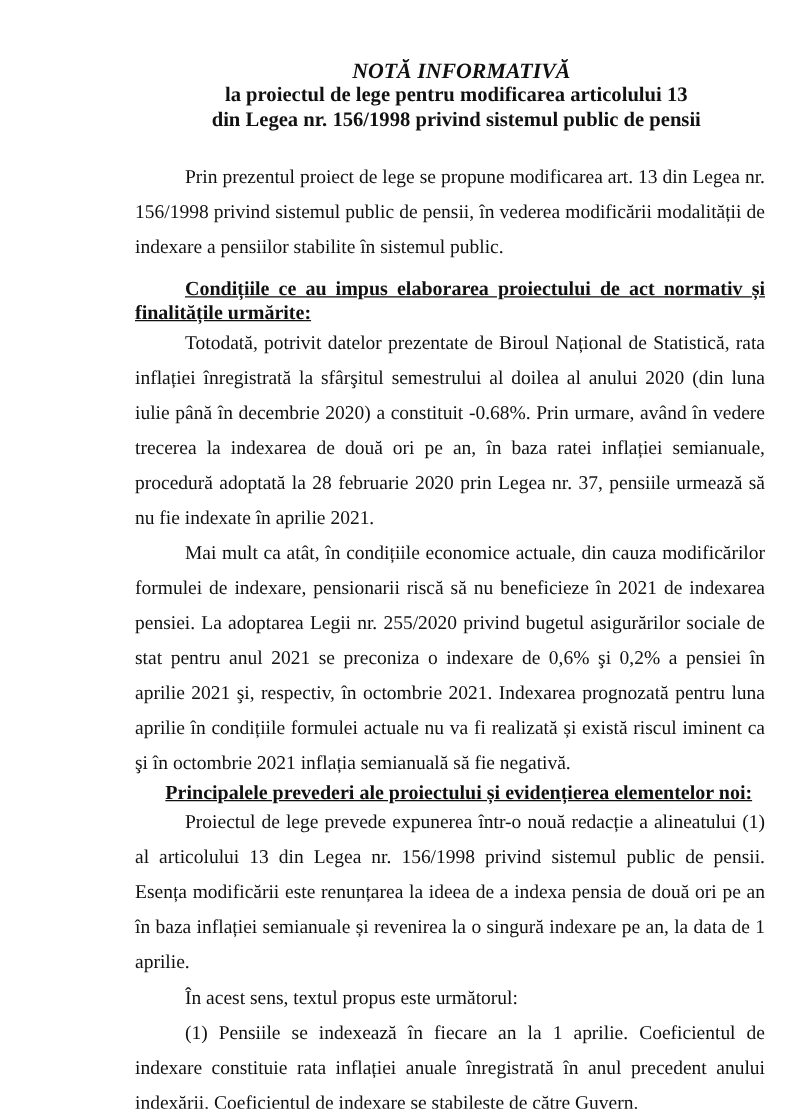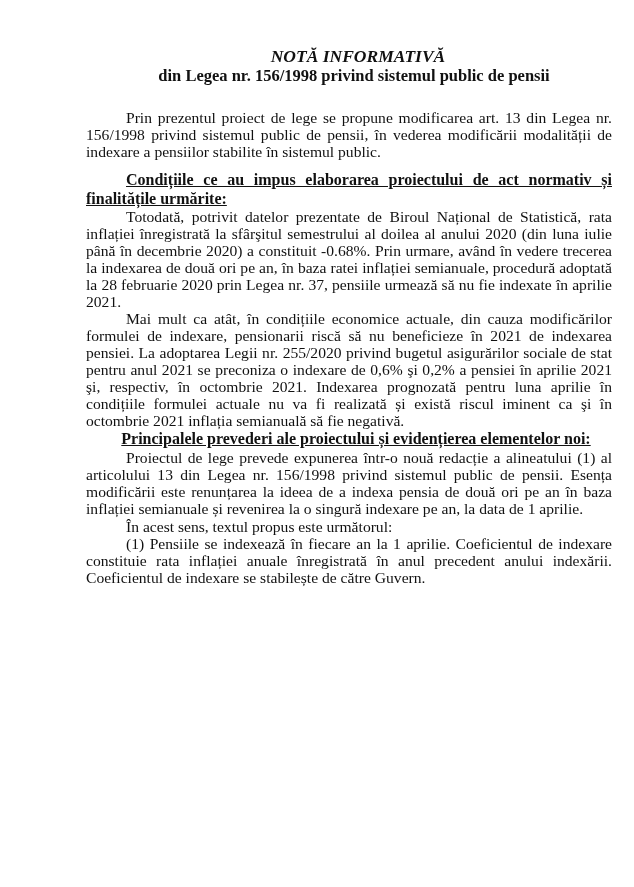--- a/index.html
+++ b/index.html
@@ -12,21 +12,21 @@
       height: 887px;
       overflow: hidden;
       font-family: "Liberation Serif", "DejaVu Serif", serif;
       color: #111111;
     }
     .page {
       position: relative;
       width: 634px;
       height: 887px;
       box-sizing: border-box;
-      padding: 46px 22px 0 86px;
+      padding: 46px 22px 0 108px;
     }
     .doc-title {
       text-align: center;
       font-weight: bold;
       font-style: italic;
       font-size: 17.5px;
       line-height: 20px;
       margin: 0;
       padding-left: 18px;
     }
@@ -34,21 +34,21 @@
       text-align: center;
       font-weight: bold;
       font-size: 16.5px;
       line-height: 19.5px;
       margin: 0;
       padding-left: 10px;
     }
     p {
       margin: 0;
       font-size: 15.6px;
-      line-height: 17px;
+      line-height: 28px;
       text-align: justify;
       text-indent: 40px;
     }
     .intro { margin-top: 23px; }
     .section-heading {
       font-weight: bold;
       font-size: 16px;
       line-height: 19.4px;
       text-align: justify;
       text-indent: 40px;
@@ -57,20 +57,21 @@
     .h1 { margin-top: 10px; }
     .h2 { text-align: center; text-indent: 0; padding-left: 14px; }
     .spaced { margin-top: 1px; }
     .quote { }
   </style>
 </head>
 <body>
 
 <div class="page">
   <h1 class="doc-title">NOTĂ INFORMATIVĂ</h1>
+  <div class="doc-subtitle">la proiectul de lege pentru modificarea articolului 13</div>
   <div class="doc-subtitle">din Legea nr. 156/1998 privind sistemul public de pensii</div>
 
   <p class="intro">Prin prezentul proiect de lege se propune modificarea art. 13 din Legea nr. 156/1998 privind sistemul public de pensii, în vederea modificării modalității de indexare a pensiilor stabilite în sistemul public.</p>
 
   <div class="section-heading h1">Condițiile ce au impus elaborarea proiectului de act normativ și finalitățile urmărite:</div>
   <p>Totodată, potrivit datelor prezentate de Biroul Național de Statistică, rata inflației înregistrată la sfârşitul semestrului al doilea al anului 2020 (din luna iulie până în decembrie 2020) a constituit -0.68%.  Prin urmare, având în vedere trecerea la indexarea de două ori pe an, în baza ratei inflației semianuale, procedură adoptată la 28 februarie 2020 prin Legea nr. 37, pensiile urmează să nu fie indexate în aprilie 2021.</p>
   <p>Mai mult ca atât, în condițiile economice actuale, din cauza modificărilor formulei de indexare, pensionarii riscă să nu beneficieze în 2021 de indexarea pensiei. La adoptarea Legii nr. 255/2020 privind bugetul asigurărilor sociale de stat pentru anul 2021 se preconiza o indexare de 0,6% şi 0,2% a pensiei în aprilie 2021 şi, respectiv, în octombrie 2021. Indexarea prognozată pentru luna aprilie în condițiile formulei actuale nu va fi realizată și există riscul iminent ca şi în octombrie 2021 inflația semianuală să fie negativă.</p>
 
   <div class="section-heading h2">Principalele prevederi ale proiectului și evidențierea elementelor noi:</div>
   <p>Proiectul de lege prevede expunerea într-o nouă redacție a alineatului (1) al articolului 13 din Legea nr. 156/1998 privind sistemul public de pensii. Esența modificării este renunțarea la ideea de a indexa pensia de două ori pe an în baza inflației semianuale și revenirea la o singură indexare pe an, la data de 1 aprilie.</p>

